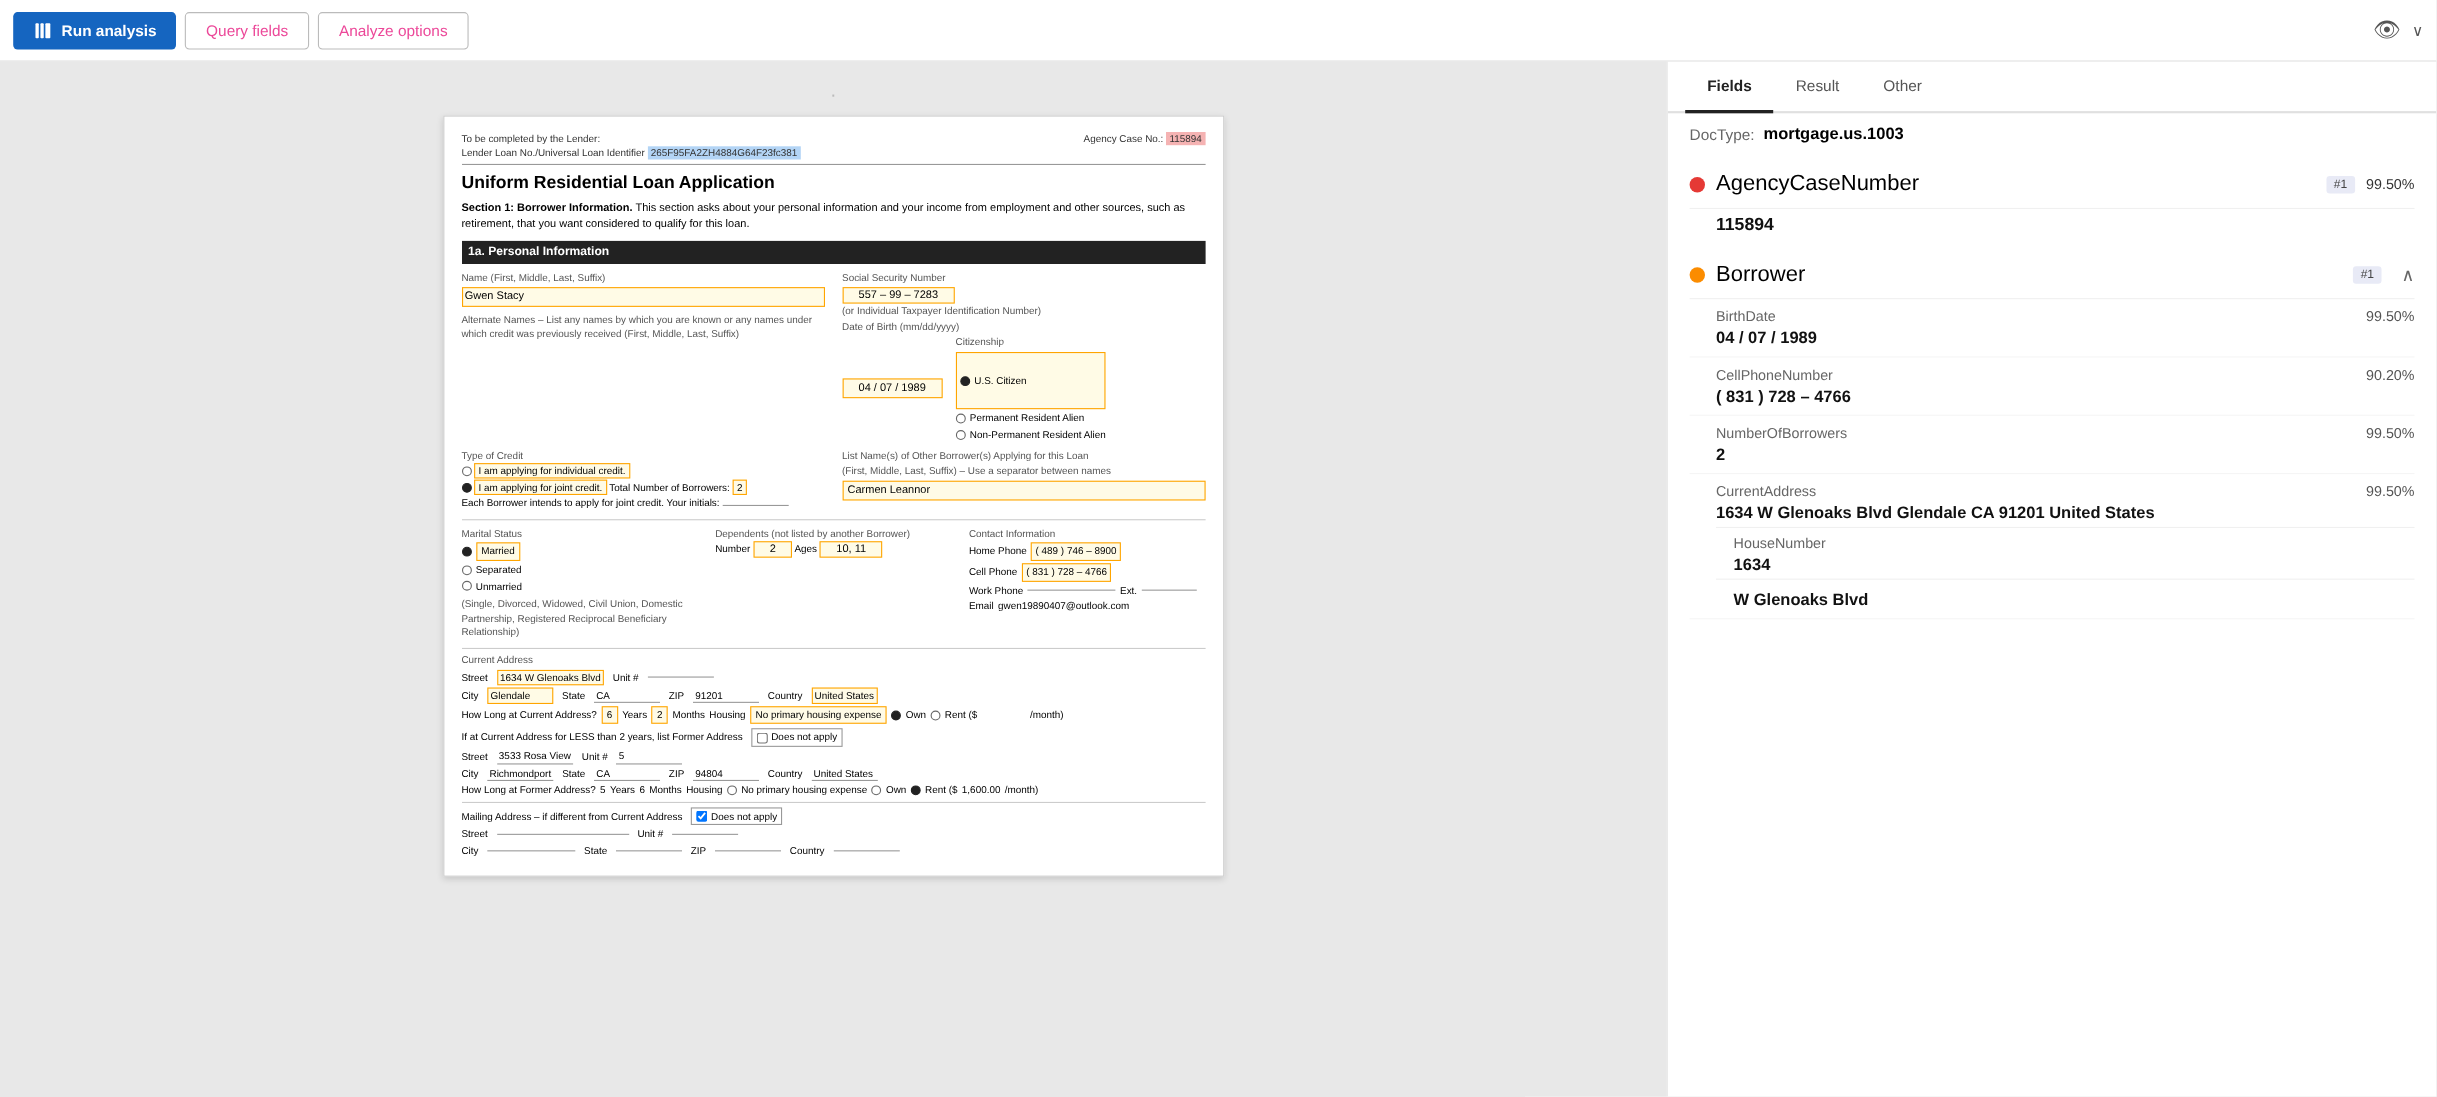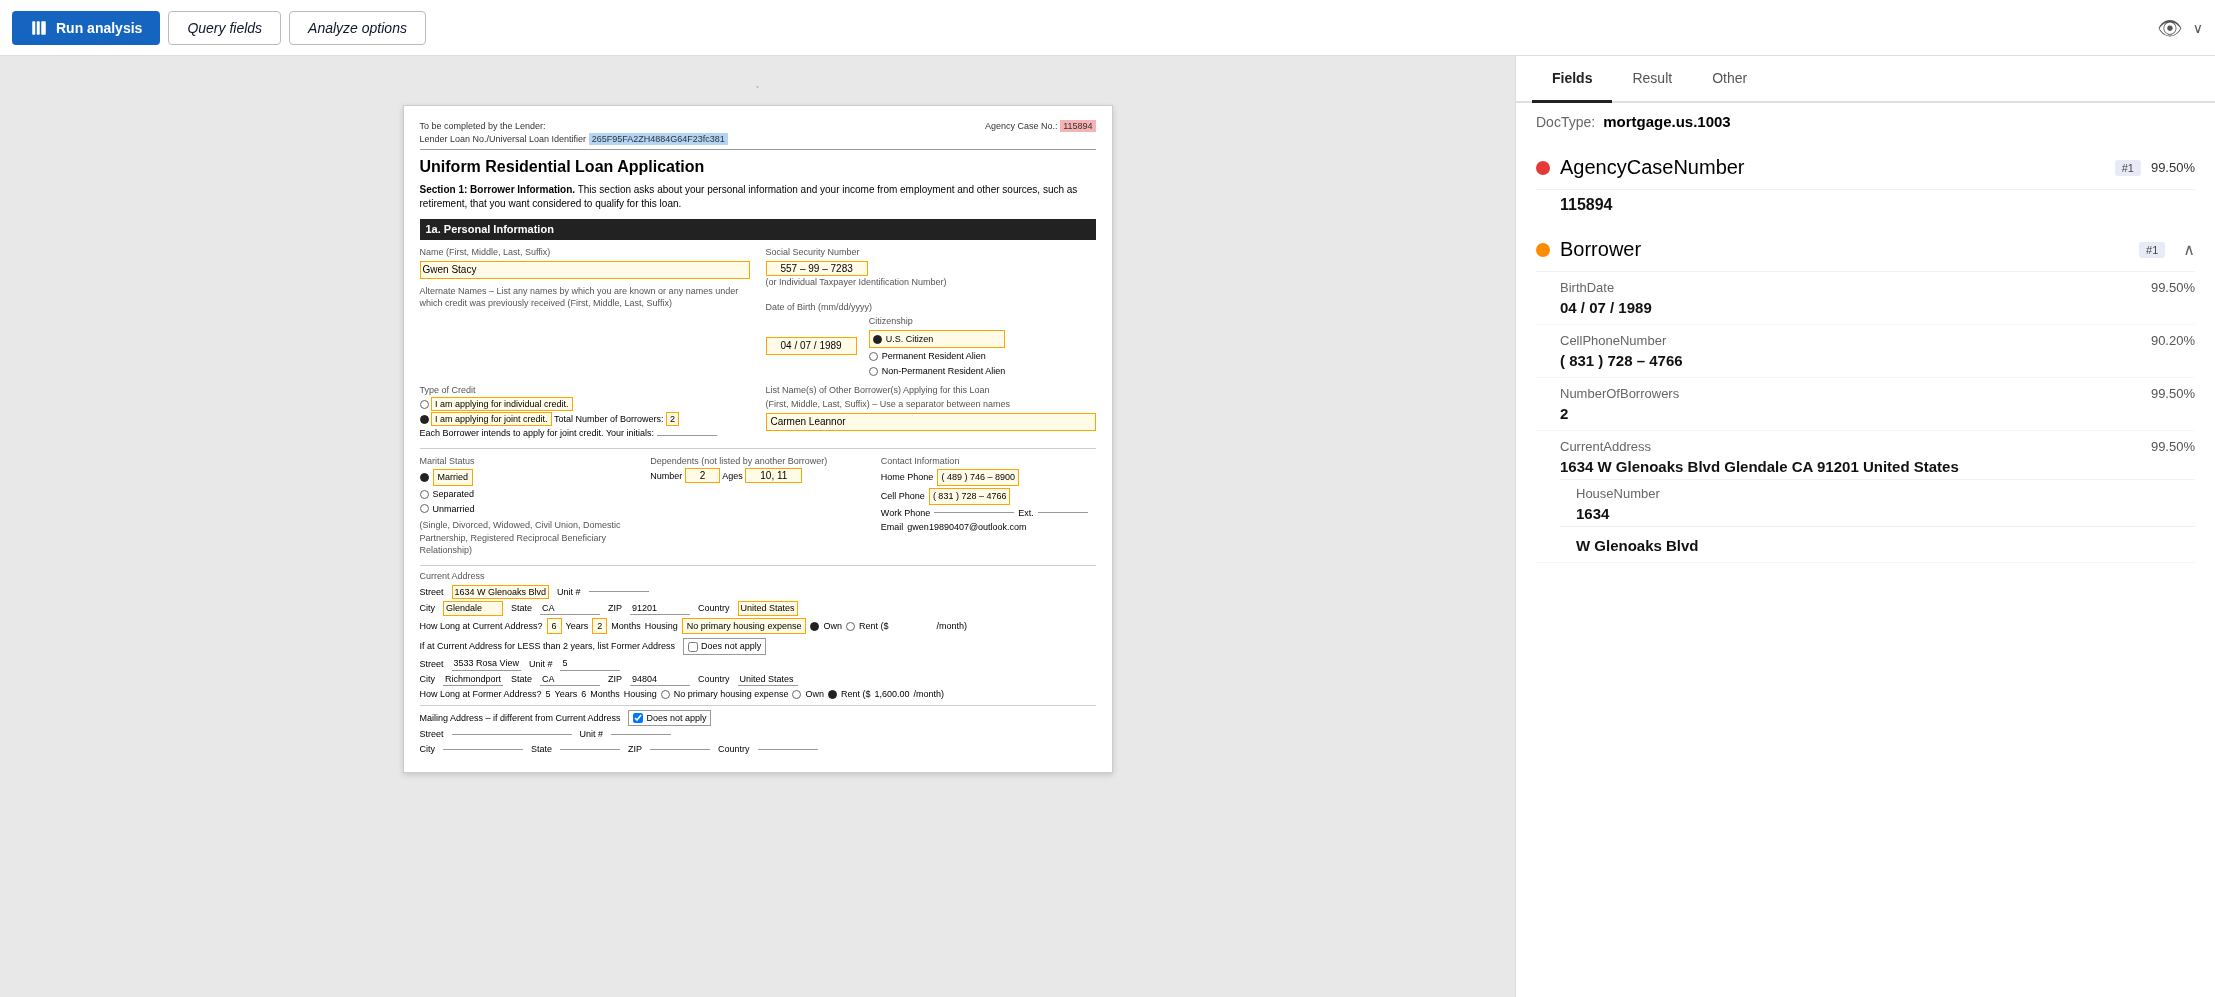--- a/index.html
+++ b/index.html
@@ -10,22 +10,22 @@
       display: flex; align-items: center; padding: 8px 12px; background: #fff;
       border-bottom: 1px solid #ddd; gap: 8px; height: 56px;
     }
     .btn-run {
       background: #1565c0; color: #fff; border: none; border-radius: 4px;
       padding: 8px 18px; font-size: 14px; font-weight: 600; cursor: pointer;
       display: flex; align-items: center; gap: 8px;
     }
     .btn-run svg { width: 18px; height: 18px; fill: #fff; }
     .btn-outline {
-      background: #fff; color: #0f172a; border: 1.5px solid #bbb; border-radius: 4px;
-      padding: 8px 18px; font-size: 14px; cursor: pointer; font-style: italic;
+      background: #fff; color: #ec4899; border: 1.5px solid #bbb; border-radius: 4px;
+      padding: 8px 18px; font-size: 14px; cursor: pointer;
     }
     .toolbar-right { margin-left: auto; display: flex; align-items: center; gap: 10px; }
     .eye-icon { font-size: 20px; cursor: pointer; color: #555; }
     .chevron-icon { font-size: 14px; color: #555; cursor: pointer; }
 
     
     .main-area { display: flex; flex: 1; overflow: hidden; }
 
     
     .doc-area {
@@ -48,21 +48,21 @@
 
     .form-row { display: flex; gap: 16px; margin-bottom: 6px; }
     .form-col { flex: 1; }
     .form-label { font-size: 9px; color: #555; margin-bottom: 2px; }
     .form-value { border-bottom: 1px solid #999; font-size: 10px; min-height: 14px; padding: 1px 2px; }
     .form-value.highlighted { border: 1.5px solid orange; background: #fffbe6; }
 
     .ssn-highlight { background: #fffbe6; border: 1.5px solid orange; padding: 1px 14px; font-size: 10px; }
     .citizenship-group { display: flex; flex-direction: column; gap: 2px; font-size: 9px; }
     .citizenship-option { display: flex; align-items: center; gap: 4px; }
-    .citizenship-option.selected { background: #fffbe6; border: 1px solid orange; padding: 2px 3px; }
+    .citizenship-option.selected { background: #fffbe6; border: 1px solid orange; padding: 19px 3px; }
     .radio-dot { width: 9px; height: 9px; border-radius: 50%; border: 1.5px solid #666; display: inline-block; }
     .radio-dot.filled { background: #222; border-color: #222; }
 
     .credit-type { font-size: 9px; margin-bottom: 2px; }
     .credit-type .orange-box { border: 1.5px solid orange; background: #fffbe6; padding: 1px 3px; display: inline; }
 
     .marital-group { font-size: 9px; }
     .marital-option { display: flex; align-items: center; gap: 4px; margin-bottom: 2px; }
     .marital-option.selected .orange-box { border: 1.5px solid orange; background: #fffbe6; padding: 1px 4px; }
 
@@ -199,21 +199,21 @@
           <div class="form-label">Name (First, Middle, Last, Suffix)</div>
           <div class="form-value highlighted">Gwen Stacy</div>
           <div style="margin-top:6px;">
             <div class="form-label">Alternate Names – List any names by which you are known or any names under which credit was previously received (First, Middle, Last, Suffix)</div>
           </div>
         </div>
         <div class="form-col">
           <div class="form-label">Social Security Number</div>
           <span class="ssn-highlight">557 – 99 – 7283</span>
           <div class="form-label">(or Individual Taxpayer Identification Number)</div>
-          <div style="margin-top:12px;">
+          <div style="margin-top:2px;">
             <div class="form-label">Date of Birth (mm/dd/yyyy)</div>
             <div style="display:flex; align-items:center; gap:12px;">
               <span class="ssn-highlight">04 / 07 / 1989</span>
               <div>
                 <div class="form-label">Citizenship</div>
                 <div class="citizenship-group">
                   <div class="citizenship-option selected">
                     <span class="radio-dot filled"></span>
                     <span>U.S. Citizen</span>
                   </div>

